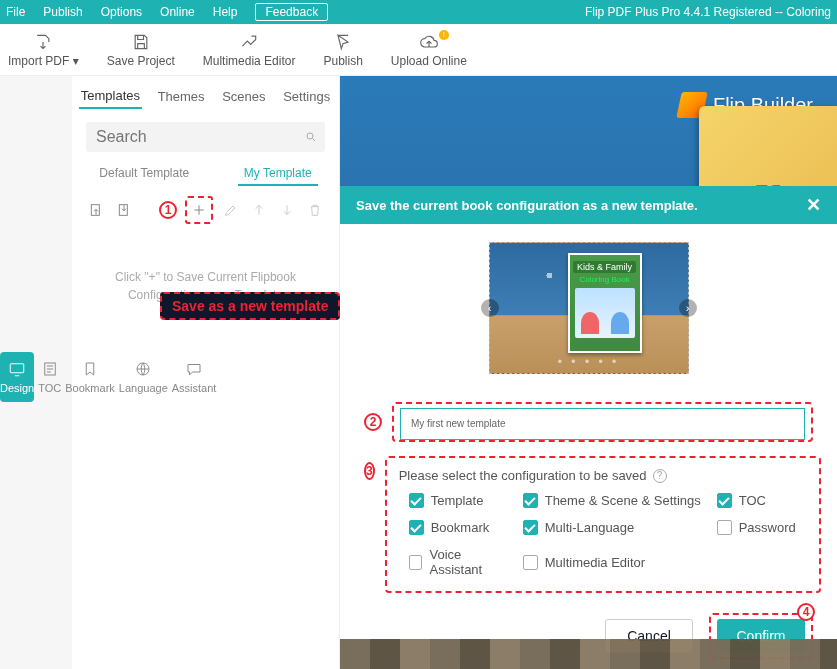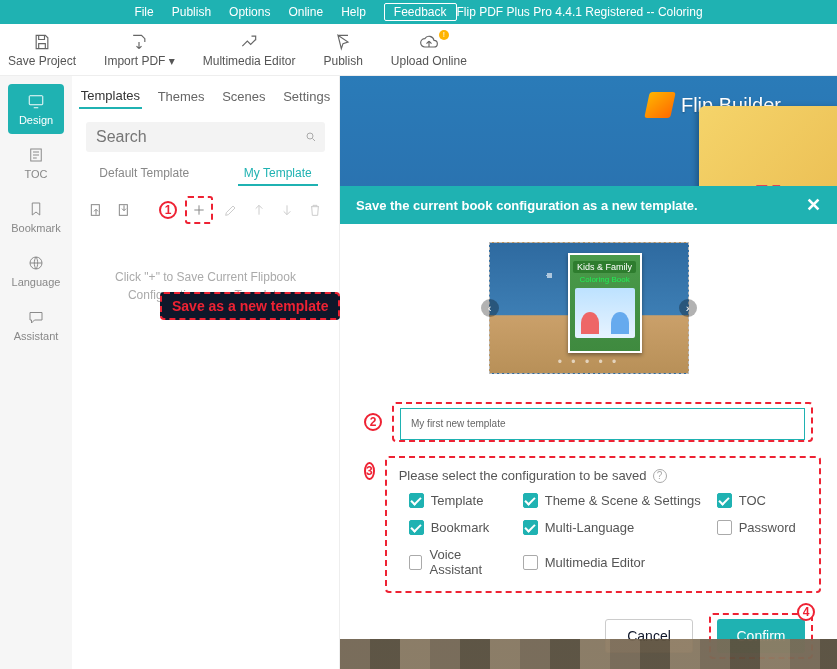--- a/index.html
+++ b/index.html
@@ -15,21 +15,21 @@
     position: relative;
   }
   .menubar {
     background: #1fb2b2;
     height: 24px;
     display: flex;
     align-items: center;
     color: #fff;
     padding: 0 6px;
     font-size: 12px;
-    justify-content: center;
+    justify-content: space-between;
   }
   .menubar-left { display: flex; align-items: center; gap: 18px; }
   .menubar-left .item { cursor: pointer; }
   .feedback-btn {
     border: 1px solid #fff;
     padding: 1px 9px;
     border-radius: 2px;
     cursor: pointer;
     font-size: 12px;
   }
@@ -59,21 +59,21 @@
     color: #fff; font-size: 8px; line-height: 10px; text-align: center;
   }
   .main {
     display: flex;
     height: calc(669px - 24px - 52px);
   }
   .left-rail {
     width: 72px;
     background: #f6f6f6;
     display: flex;
-    flex-direction: column;
+    flex-direction: row;
     align-items: center;
     padding-top: 8px;
     gap: 4px;
   }
   .rail-btn {
     width: 56px;
     display: flex;
     flex-direction: column;
     align-items: center;
     gap: 4px;
@@ -135,21 +135,21 @@
   }
   .preview-bg {
     position:absolute; inset:0;
     background:
       radial-gradient(circle at 20% 30%, rgba(255,255,255,0.25) 0 6px, transparent 7px),
       radial-gradient(circle at 70% 50%, rgba(255,255,255,0.2) 0 4px, transparent 5px),
       radial-gradient(circle at 40% 70%, rgba(255,255,255,0.15) 0 5px, transparent 6px),
       linear-gradient(180deg,#2a7bb8 0%, #2a6aa8 40%, #6da7d1 100%);
   }
   .flip-brand {
-    position:absolute; top:16px; right:56px; display:flex; align-items:center; gap:8px;
+    position:absolute; top:16px; right:24px; display:flex; align-items:center; gap:8px;
     color:#fff; font-size:20px; font-weight:500; text-shadow:0 1px 2px rgba(0,0,0,.3);
   }
   .flip-brand .logo-sq {
     width:26px;height:26px; background:linear-gradient(135deg,#ffb400,#ff6a00); transform:skewX(-12deg);
     border-radius:3px;
   }
   .book-peek {
     position:absolute; top:30px; right:-2px; width:140px; height:180px;
     background: linear-gradient(135deg,#f5d46a,#e8b84d);
     border-radius: 6px 0 0 6px;
@@ -230,29 +230,29 @@
     <span class="item">Online</span>
     <span class="item">Help</span>
     <span class="feedback-btn">Feedback</span>
   </div>
   <div class="app-title">Flip PDF Plus Pro 4.4.1 Registered -- Coloring</div>
 </div>
 
 <div class="toolbar">
   <div class="toolbar-btn">
     <svg viewBox="0 0 24 24">
+        <path d="M5 4h10l4 4v4M12 12v8m0 0l-3-3m3 3l3-3"></path>
+      </svg>
+    <span>Import PDF ▾</span>
+  </div>
+  <div class="toolbar-btn">
+    <svg viewBox="0 0 24 24">
         <path d="M5 4h11l3 3v13H5z M8 4v5h7V4 M8 14h8v6H8z"></path>
       </svg>
     <span>Save Project</span>
-  </div>
-  <div class="toolbar-btn">
-    <svg viewBox="0 0 24 24">
-        <path d="M5 4h10l4 4v4M12 12v8m0 0l-3-3m3 3l3-3"></path>
-      </svg>
-    <span>Import PDF ▾</span>
   </div>
   <div class="toolbar-btn">
     <svg viewBox="0 0 24 24">
         <path d="M4 17l6-6 4 4 6-6M15 5h5v5"></path>
       </svg>
     <span>Multimedia Editor</span>
   </div>
   <div class="toolbar-btn">
     <svg viewBox="0 0 24 24">
         <path d="M6 4h12M6 4l4 16 2-6 6-2z"></path>

